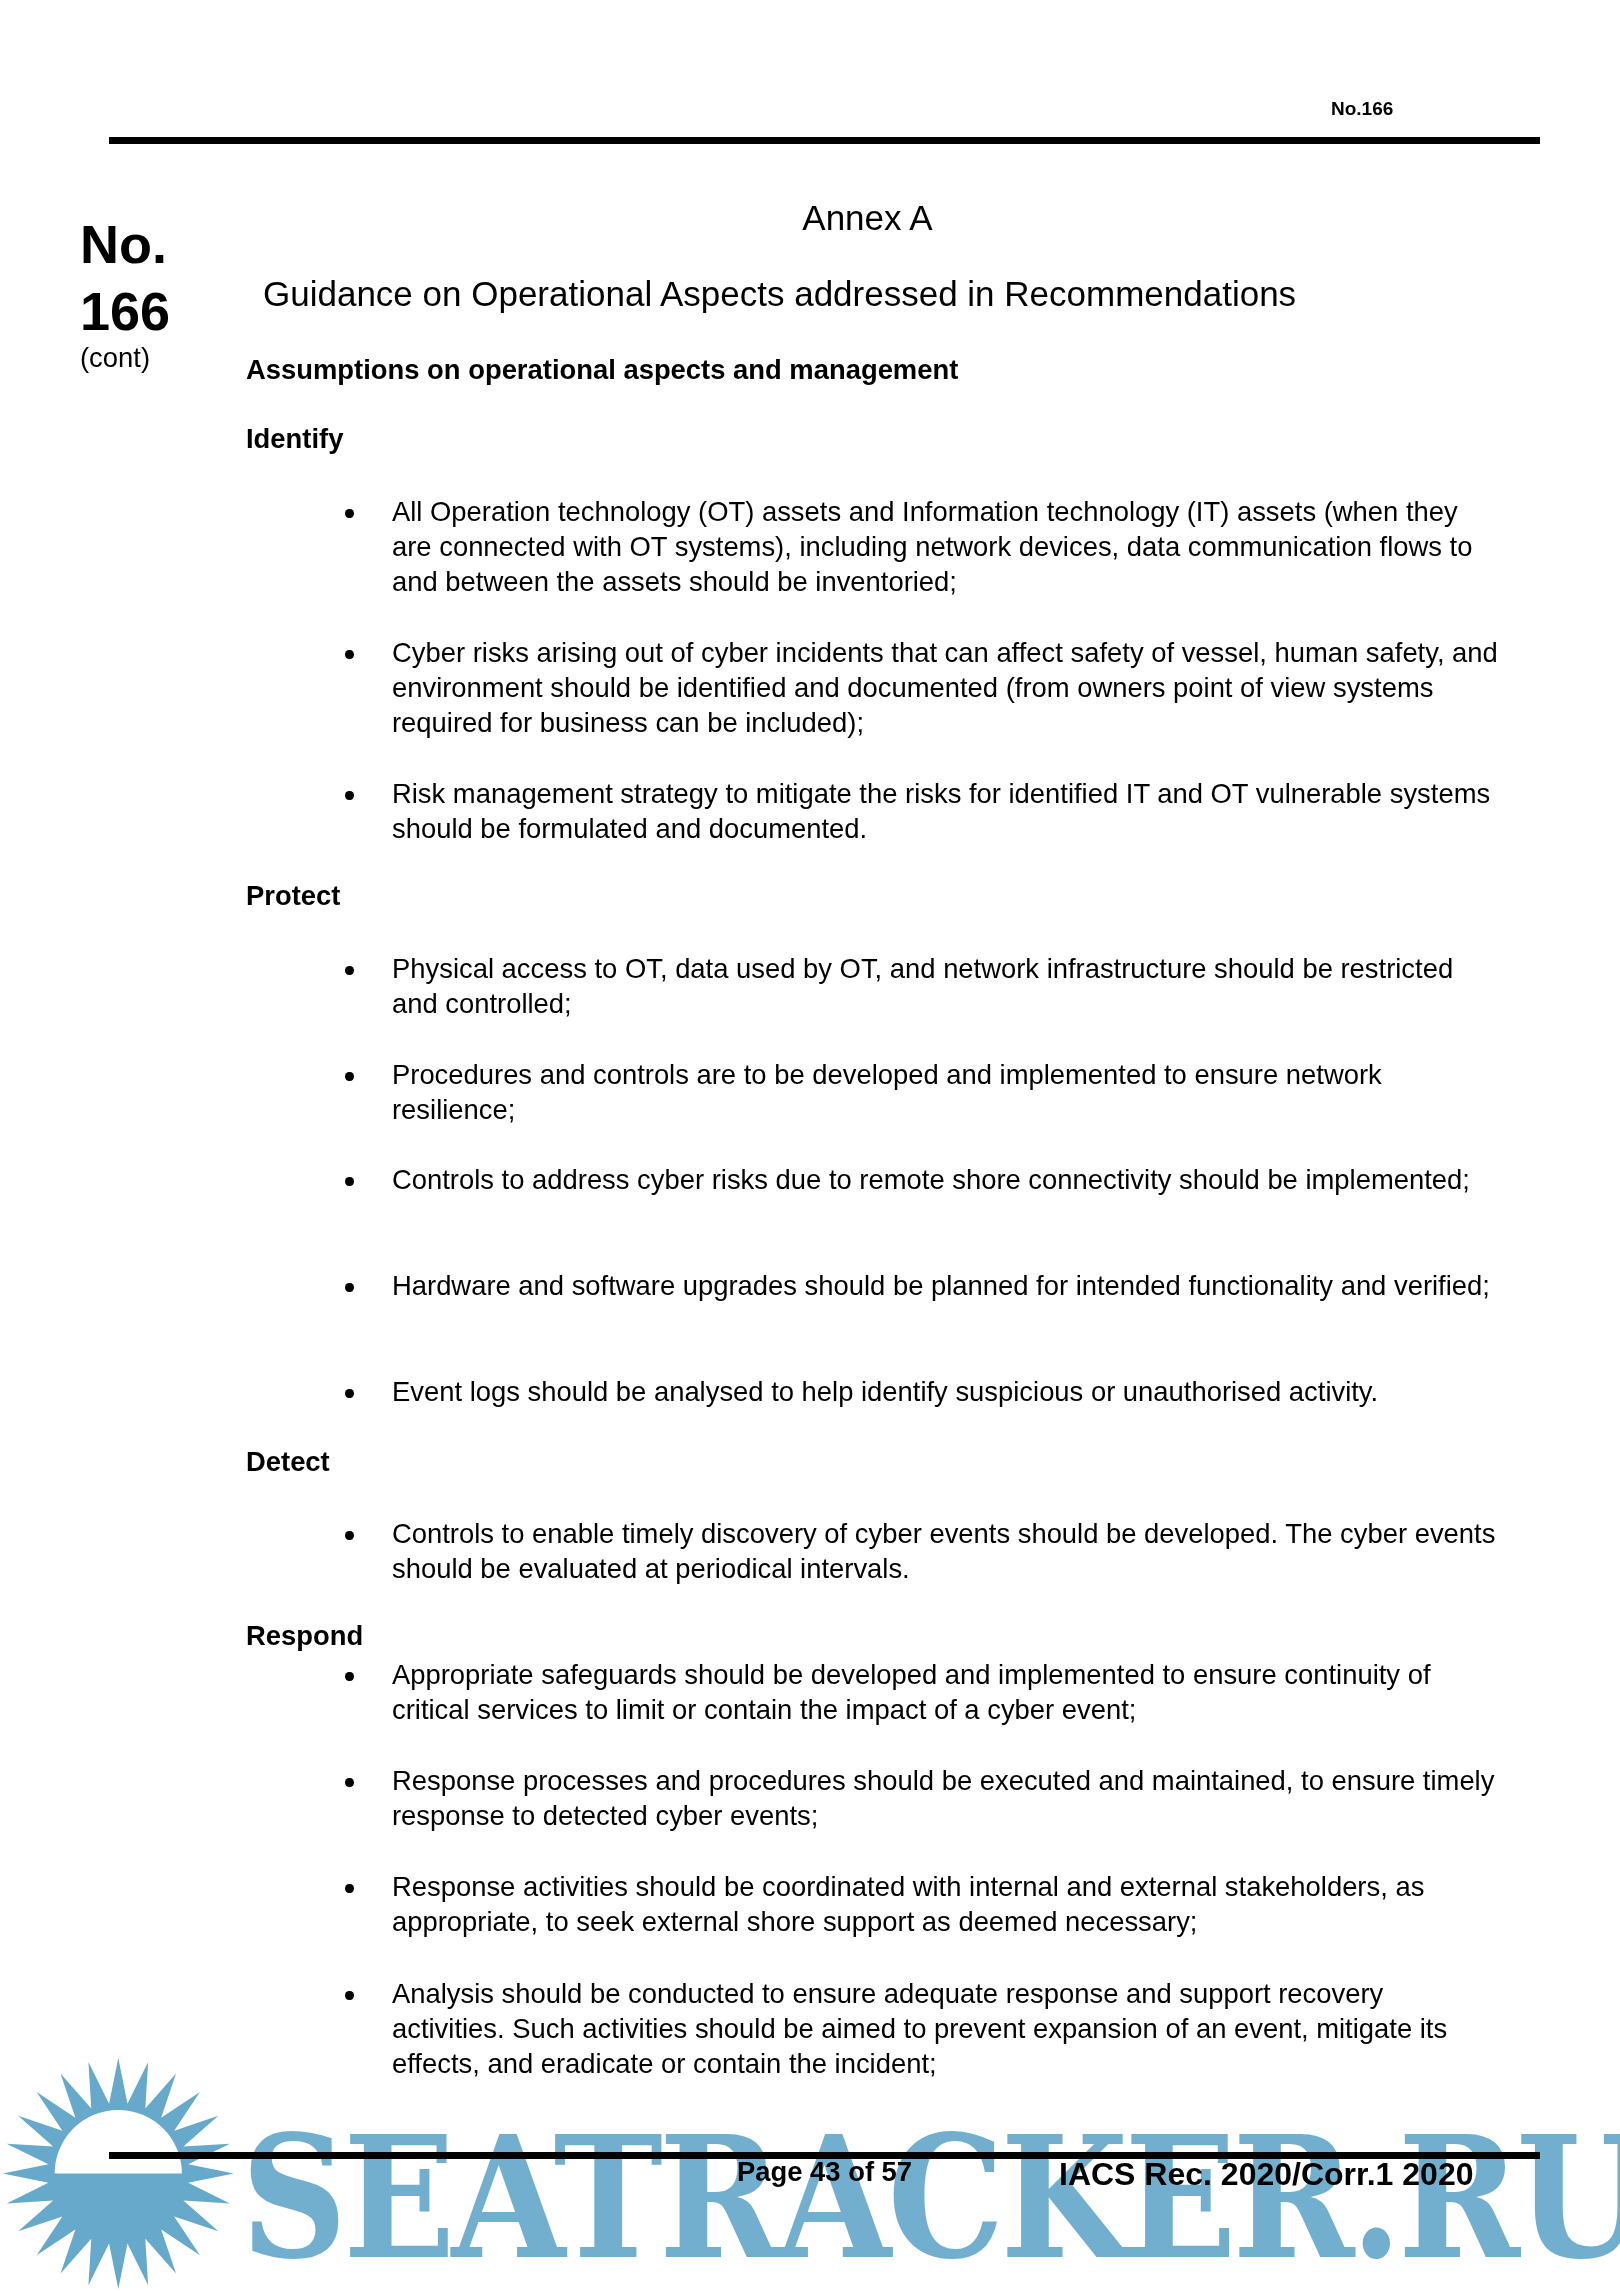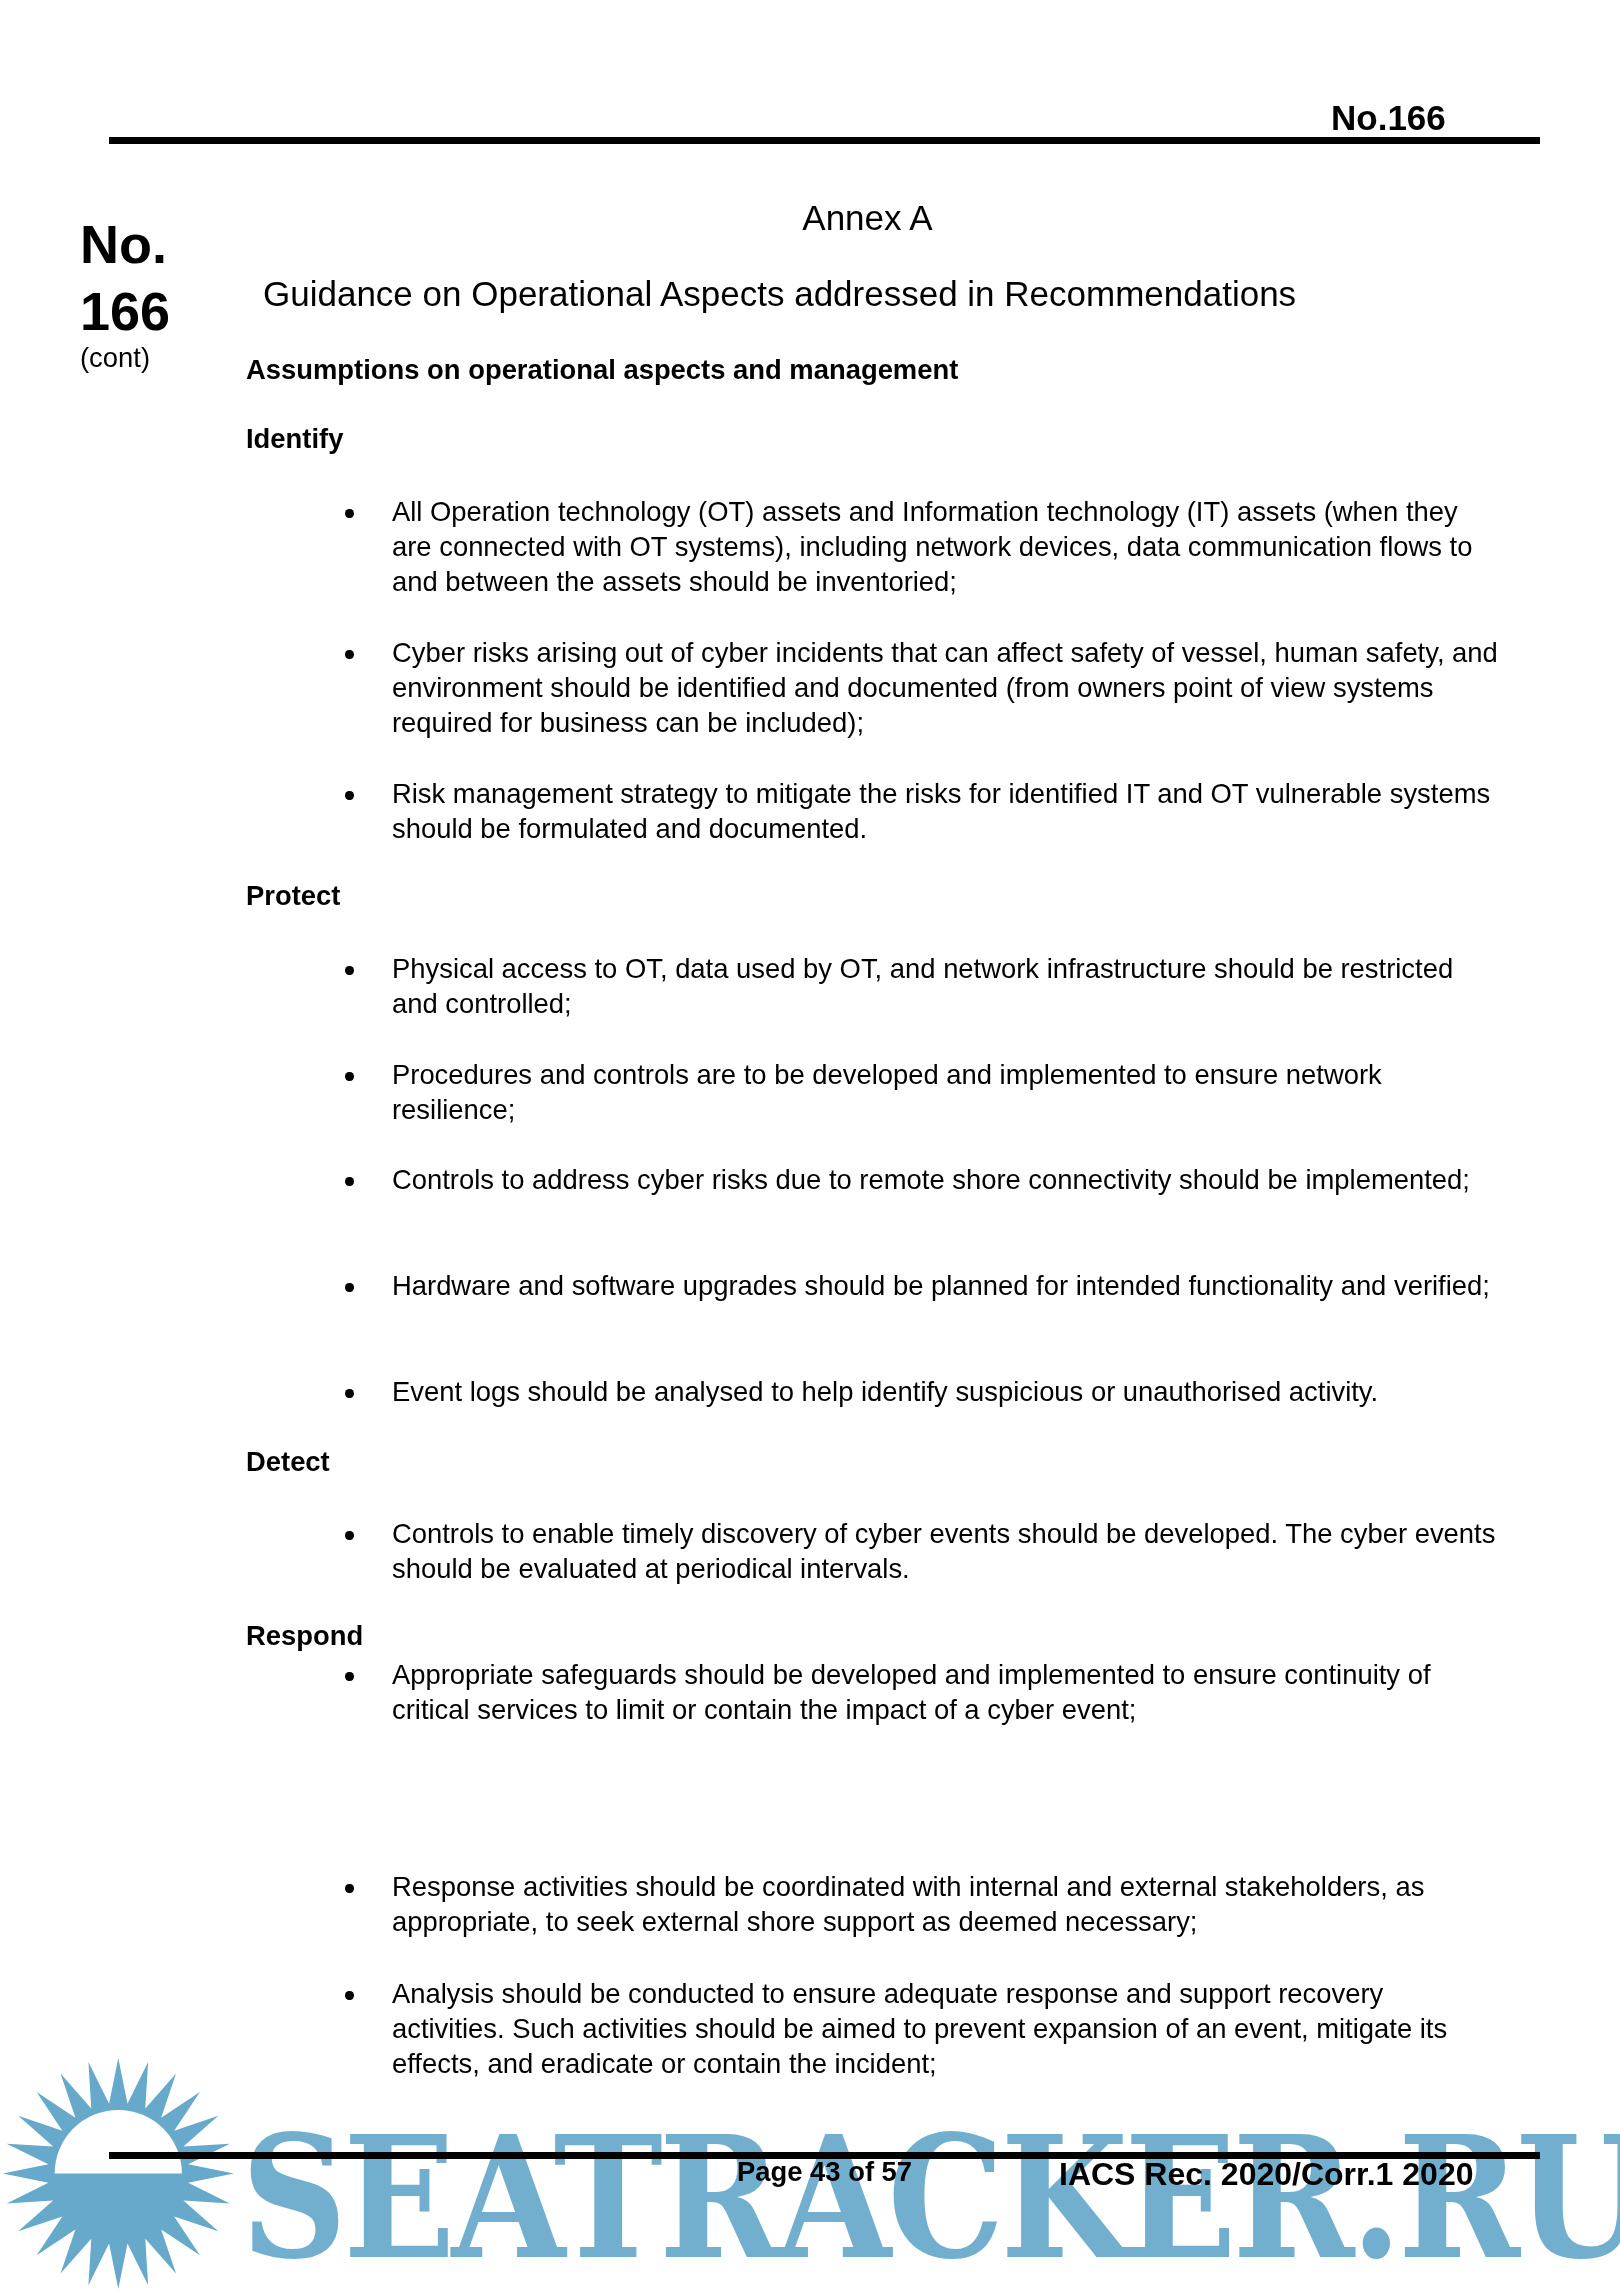--- a/index.html
+++ b/index.html
@@ -1,19 +1,19 @@
 <!DOCTYPE html>
 <html><head>
 <meta charset="utf-8">
 <style>
   html, body { margin: 0; padding: 0; background: #ffffff; }
   body { width: 1620px; height: 2293px; position: relative; overflow: hidden;
          font-family: "Liberation Sans", "DejaVu Sans", sans-serif; color: #000; }
   .page { position: absolute; inset: 0; }
-  .hdr-num { position: absolute; top: 98px; left: 1331px; font-size: 35px; font-weight: bold; }
+  .hdr-num { position: absolute; top: 98px; left: 1331px; font-size: 19px; font-weight: bold; }
   .rule-top { position: absolute; top: 137px; left: 109px; width: 1431px; height: 6.9px; background: #000; }
   .side { position: absolute; left: 80px; top: 208px; }
   .side-no { font-size: 54px; font-weight: bold; line-height: 61px; display: block; margin-top: 6px; }
   .side-cont { font-size: 27.4px; line-height: 31px; display: block; }
   .annex { position: absolute; top: 198px; left: 0; width: 1735px; text-align: center; font-size: 35px; }
   .guidance { position: absolute; top: 274px; left: 263px; font-size: 35px; white-space: nowrap; }
   .assume { position: absolute; top: 354px; left: 246px; font-size: 27.4px; font-weight: bold; }
   .sec { position: absolute; left: 246px; font-size: 27.4px; font-weight: bold; }
   .item { position: absolute; left: 343px; width: 1157px; font-size: 27.4px; line-height: 35px; }
   .bullet { position: absolute; left: 0; top: 0; width: 19.6px; }
@@ -85,20 +85,24 @@
   <div class="item" style="top:1516px">
     <span class="bullet"></span>
     <span class="item-text">Controls to enable timely discovery of cyber events should be developed. The cyber events should be evaluated at periodical intervals.</span>
   </div>
 
   <div class="sec" style="top:1620px">Respond</div>
   <div class="item" style="top:1657px">
     <span class="bullet"></span>
     <span class="item-text">Appropriate safeguards should be developed and implemented to ensure continuity of critical services to limit or contain the impact of a cyber event;</span>
   </div>
+  <div class="item" style="top:1763px">
+    <span class="bullet"></span>
+    <span class="item-text">Response processes and procedures should be executed and maintained, to ensure timely response to detected cyber events;</span>
+  </div>
   <div class="item" style="top:1869px">
     <span class="bullet"></span>
     <span class="item-text">Response activities should be coordinated with internal and external stakeholders, as appropriate, to seek external shore support as deemed necessary;</span>
   </div>
   <div class="item" style="top:1976px">
     <span class="bullet"></span>
     <span class="item-text">Analysis should be conducted to ensure adequate response and support recovery activities. Such activities should be aimed to prevent expansion of an event, mitigate its effects, and eradicate or contain the incident;</span>
   </div>
 
   <svg class="wm" viewBox="0 0 1653 239">

